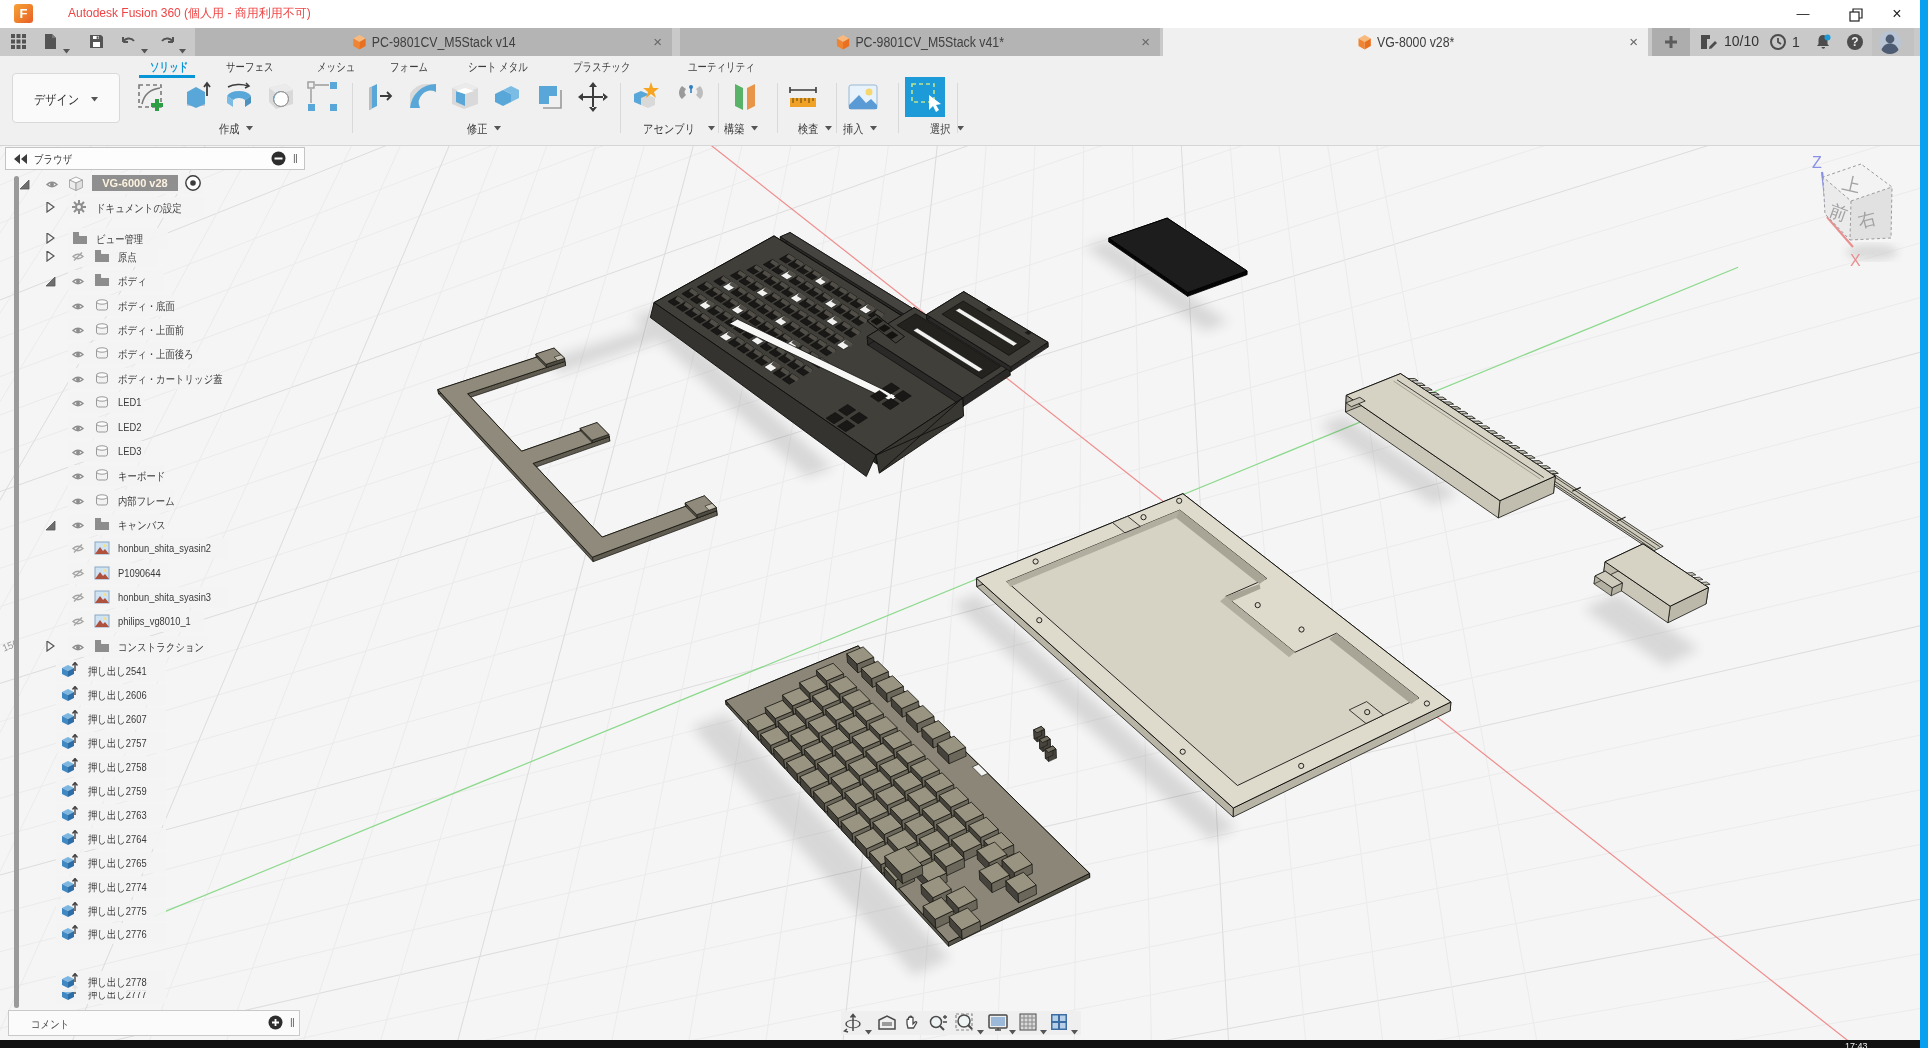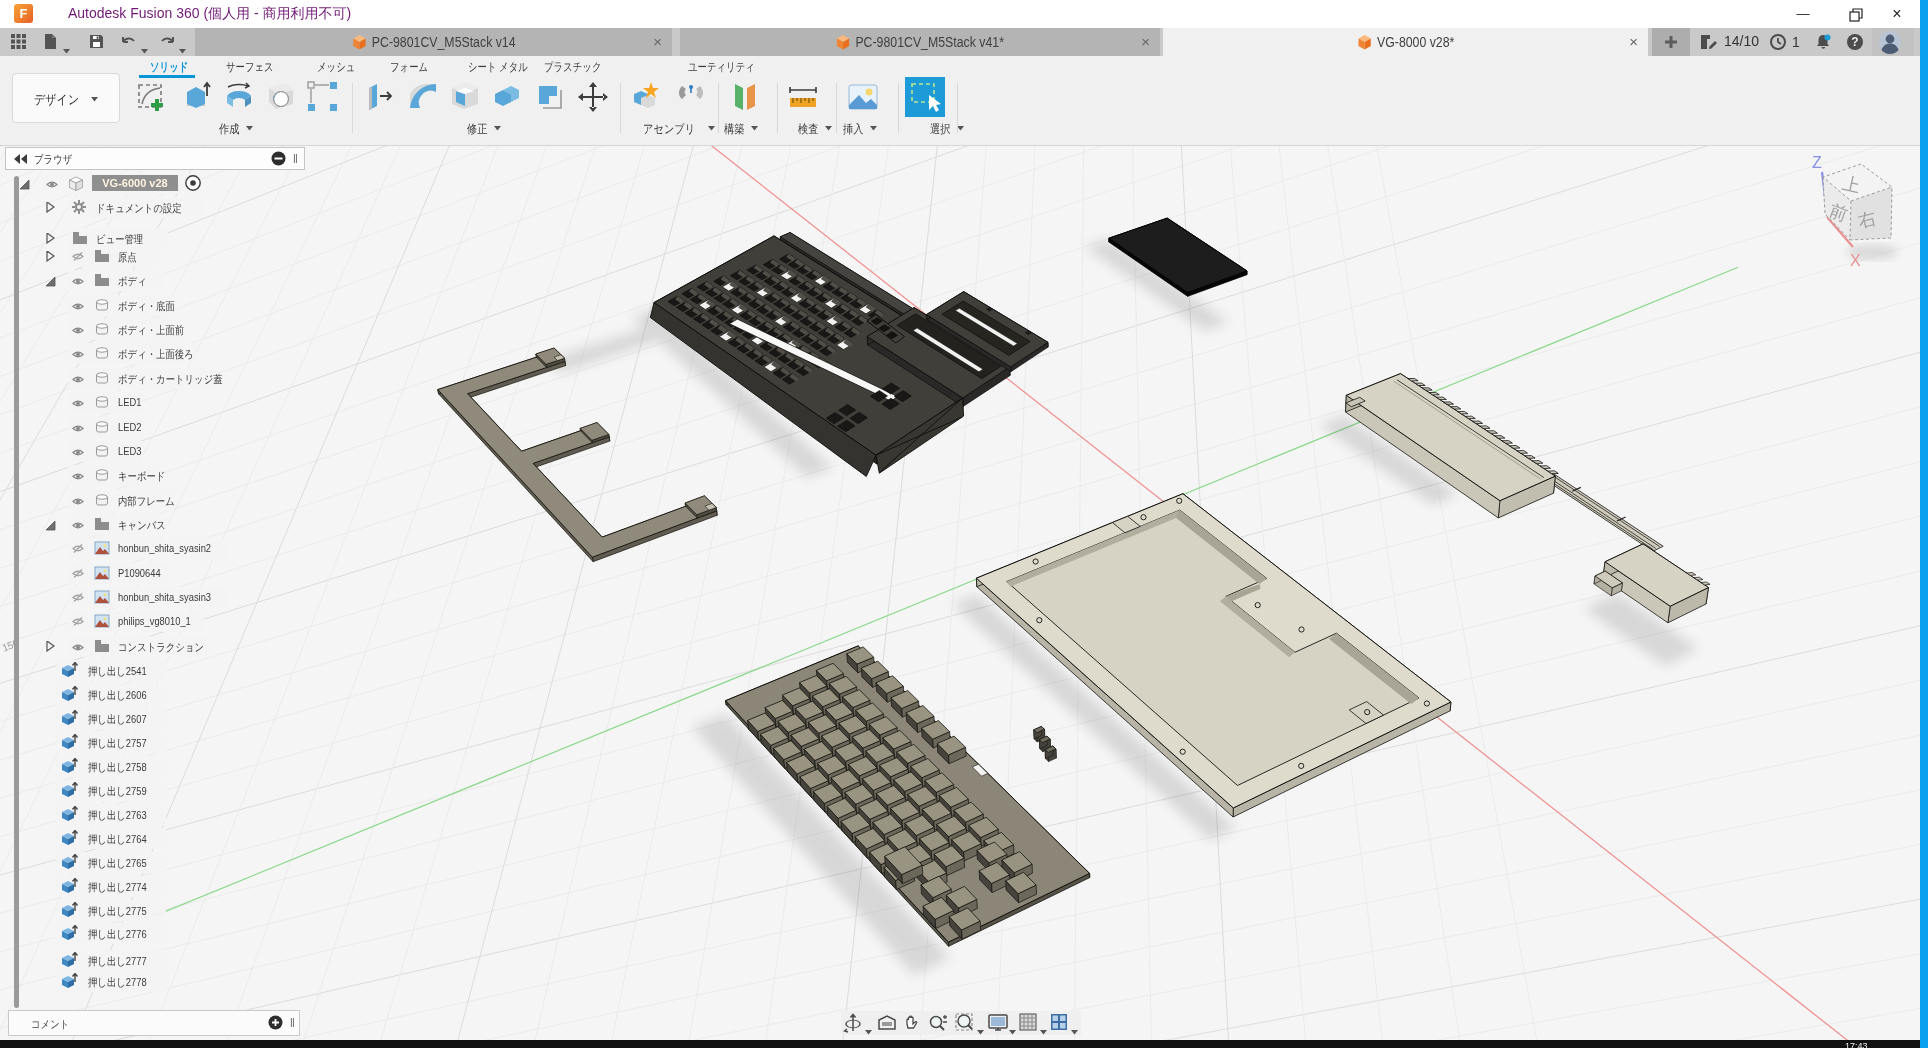--- a/index.html
+++ b/index.html
@@ -1,18 +1,18 @@
 <!DOCTYPE html>
 <html><head><meta charset="utf-8"><style>
 *{margin:0;padding:0;box-sizing:border-box}
 html,body{width:1928px;height:1048px;overflow:hidden;font-family:"Liberation Sans",sans-serif;background:#fff}
 #app{position:relative;width:1928px;height:1048px}
 #titlebar{position:absolute;left:0;top:0;width:1928px;height:28px;background:#fff}
 #titlebar .logo{position:absolute;left:14px;top:4px;width:19px;height:19px;border-radius:3px;background:linear-gradient(135deg,#f6a135 0%,#ef7f2c 55%,#e95d26 100%);color:#fff;font-weight:bold;font-size:13px;text-align:center;line-height:19px}
-#titlebar .t{position:absolute;left:68px;top:5px;font-size:14px;color:#701a75}
+#titlebar .t{position:absolute;left:68px;top:5px;font-size:12px;color:#ef4444}
 .winbtn{position:absolute;top:2px;width:46px;height:24px;color:#222;text-align:center;font-size:13px;line-height:24px}
 #tabbar{position:absolute;left:0;top:28px;width:1928px;height:28px;background:#c9c9c9}
 .tbicon{position:absolute;top:33px}
 .tab{position:absolute;top:28px;height:28px;background:#b4b4b4;font-size:14px;color:#404040}
 .tab.active{background:#f0f0f0}
 .tab .x{position:absolute;right:10px;top:0;font-size:15px;color:#666;line-height:28px}
 #ribbon{position:absolute;left:0;top:56px;width:1928px;height:90px;background:#f0f0f0;border-bottom:1px solid #d6d6d6}
 .rtab{position:absolute;top:3px;font-size:12px;color:#3b3b3b}
 .rtab.act{color:#0696d7;font-weight:bold}
 #rula{position:absolute;left:139px;top:19px;width:56px;height:3px;background:#0696d7}
@@ -116,21 +116,21 @@
         <div class="x">×</div>
       </div>
       <div style="position:absolute;left:1652px;top:0px"><svg width="38" height="28" viewBox="0 0 38 28" style="">
           <rect x="0" y="0" width="38" height="28" fill="#adadad"></rect>
           <path d="M19 8 L19 20 M13 14 L25 14" stroke="#5c5c5c" stroke-width="3"></path>
         </svg></div>
       <div style="position:absolute;left:1699px;top:5px"><svg width="19" height="18" viewBox="0 0 19 18" style="">
           <path d="M2 2 L11 2 L11 6 L8 6 L8 16 L2 16 Z" fill="#4c4c4c"></path>
           <path d="M10.5 13.5 L16 8 L18 10 L12.5 15.5 L10 16 Z" fill="#4c4c4c"></path>
         </svg></div>
-      <div style="position:absolute;left:1724px;top:5px;font-size:14px;color:#333">14/10</div>
+      <div style="position:absolute;left:1724px;top:5px;font-size:14px;color:#333">10/10</div>
       <div style="position:absolute;left:1770px;top:6px"><svg width="16" height="16" viewBox="0 0 16 16" style="">
           <circle cx="8" cy="8" r="7" fill="none" stroke="#4c4c4c" stroke-width="2"></circle>
           <path d="M8 4 L8 8 L11 10" stroke="#4c4c4c" stroke-width="1.8" fill="none"></path>
         </svg></div>
       <div style="position:absolute;left:1792px;top:6px;font-size:14px;color:#333">1</div>
       <div style="position:absolute;left:1814px;top:5px"><svg width="18" height="17" viewBox="0 0 18 17" style="">
           <path d="M9 2 C5.5 2 4.5 5 4.5 8 L4.5 11 L3 13 L15 13 L13.5 11 L13.5 8 C13.5 5 12.5 2 9 2 Z M7.5 14 a1.8 1.8 0 0 0 3.6 0 Z" fill="#4c4c4c"></path>
           <circle cx="13.5" cy="4.5" r="3" fill="#1a9bd7"></circle>
         </svg></div>
       <div style="position:absolute;left:1846px;top:5px"><svg width="18" height="18" viewBox="0 0 18 18" style="">
@@ -143,21 +143,21 @@
           <circle cx="12" cy="9" r="4.4" fill="#4e5c73"></circle>
           <path d="M3.5 20 C5 14.8 9 13.4 12 13.4 C15 13.4 19 14.8 20.5 20 A 11 11 0 0 1 3.5 20 Z" fill="#4e5c73"></path>
         </svg></div>
     </div>
 <div id="ribbon">
       <div class="rtab act" style="left:150px"><span class="jx">ソリッド</span></div>
       <div class="rtab" style="left:226px"><span class="jx">サーフェス</span></div>
       <div class="rtab" style="left:317px"><span class="jx">メッシュ</span></div>
       <div class="rtab" style="left:390px"><span class="jx">フォーム</span></div>
       <div class="rtab" style="left:468px"><span class="jx">シート メタル</span></div>
-      <div class="rtab" style="left:544px"><span class="jx">プラスチック</span></div>
+      <div class="rtab" style="left:573px"><span class="jx">プラスチック</span></div>
       <div class="rtab" style="left:688px"><span class="jx">ユーティリティ</span></div>
       <div id="rula"></div>
       <div class="design"><span class="jx2">デザイン</span> <span style="display:inline-block;vertical-align:2px"><svg width="7" height="5" viewBox="0 0 7 5" style="">
             <path d="M0 0 L7 0 L3.5 4.5 Z" fill="#555"></path>
           </svg></span></div>
       <div class="icon" style="left:136px;top:24px"><svg width="34" height="34" viewBox="0 0 34 34" style="">
           <rect x="3" y="5" width="22" height="22" fill="none" stroke="#7a7a7a" stroke-width="1.6" stroke-dasharray="4 3"></rect>
           <path d="M6 24 Q9 10 24 8" stroke="#7a7a7a" stroke-width="1.6" fill="none"></path>
           <path d="M21 19 L21 31 M15 25 L27 25" stroke="#2e9e44" stroke-width="4"></path>
         </svg></div>
@@ -1431,21 +1431,21 @@
         <div class="trow" style="top:777.4500000000007px">
           <span class="trowbg" style="position:absolute;left:56px;top:0;width:110px;height:21px"></span>
           <span style="position:absolute;left:60px;top:2px"><svg width="18" height="16" viewBox="0 0 18 16" style="">
               <path d="M8 3 L14 6 L8 9 L2 6 Z" fill="#7db6e0"></path>
               <path d="M2 6 L8 9 L8 15 L2 12 Z" fill="#3f88c4"></path>
               <path d="M14 6 L8 9 L8 15 L14 12 Z" fill="#2d6ea6"></path>
               <path d="M15 9 L15 1 M12.5 3.5 L15 0.5 L17.5 3.5" stroke="#444" stroke-width="1.4" fill="none"></path>
             </svg></span>
           <span class="jx2" style="position:absolute;left:88px;top:4px;color:#3a3a3a">押し出し2776</span>
         </div>
-        <div class="trow" style="top:804px">
+        <div class="trow" style="top:837px">
           <span class="trowbg" style="position:absolute;left:56px;top:0;width:110px;height:21px"></span>
           <span style="position:absolute;left:60px;top:2px"><svg width="18" height="16" viewBox="0 0 18 16" style="">
               <path d="M8 3 L14 6 L8 9 L2 6 Z" fill="#7db6e0"></path>
               <path d="M2 6 L8 9 L8 15 L2 12 Z" fill="#3f88c4"></path>
               <path d="M14 6 L8 9 L8 15 L14 12 Z" fill="#2d6ea6"></path>
               <path d="M15 9 L15 1 M12.5 3.5 L15 0.5 L17.5 3.5" stroke="#444" stroke-width="1.4" fill="none"></path>
             </svg></span>
           <span class="jx2" style="position:absolute;left:88px;top:4px;color:#3a3a3a">押し出し2777</span>
         </div>
         <div class="trow" style="top:825.3500000000008px">

